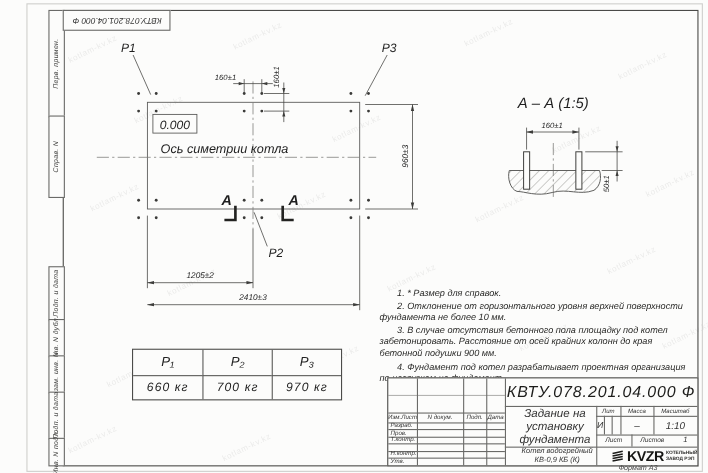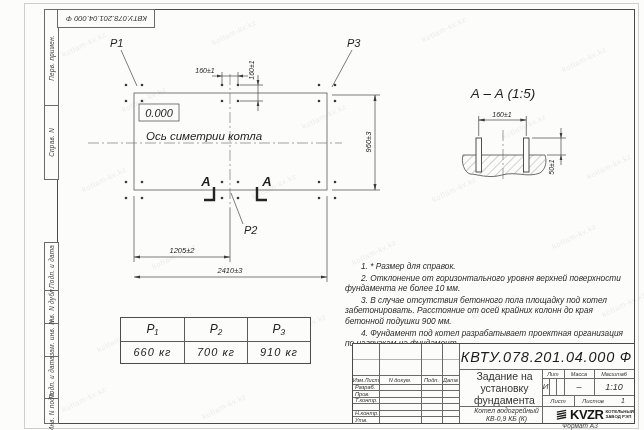--- a/index.html
+++ b/index.html
@@ -228,21 +228,21 @@
       </g>
     </g>
   </svg>
 
   <div class="ltable">
     <div class="lt-cell lt-head r0 c0">P₁</div>
     <div class="lt-cell lt-head r0">P₂</div>
     <div class="lt-cell lt-head r0">P₃</div>
     <div class="lt-cell lt-val c0">660 кг</div>
     <div class="lt-cell lt-val">700 кг</div>
-    <div class="lt-cell lt-val">910 кг</div>
+    <div class="lt-cell lt-val">970 кг</div>
   </div>
 
   <div class="notes">
     <p>1. * Размер для справок.</p>
     <p>2. Отклонение от горизонтального уровня верхней поверхности фундамента не более 10 мм.</p>
     <p>3. В случае отсутствия бетонного пола площадку под котел забетонировать. Расстояние от осей крайних колонн до края бетонной подушки 900 мм.</p>
     <p>4. Фундамент под котел разрабатывает проектная организация по нагрузкам на фундамент.</p>
   </div>
 
   <div class="tblock">
@@ -264,21 +264,21 @@
     <div class="tl" style="left:0;top:46px;width:106px;height:1px"></div>
     <div class="tl" style="left:0;top:53px;width:106px;height:1px"></div>
     <div class="tl" style="left:0;top:59px;width:106px;height:1px"></div>
     <div class="tl" style="left:0;top:66px;width:106px;height:1px"></div>
     <div class="tl" style="left:0;top:72px;width:106px;height:1px"></div>
     <div class="tl" style="left:26px;top:0;width:1px;height:79px"></div>
     <div class="tl" style="left:68px;top:0;width:1px;height:79px"></div>
     <div class="tl" style="left:89px;top:0;width:1px;height:79px"></div>
 
     <div class="tcell" style="left:106px;top:0;width:175px;height:25px;font-size:14.5px;font-style:italic;letter-spacing:.8px;color:#1c1c1a">КВТУ.078.201.04.000  Ф</div>
-    <div class="tcell" style="left:106px;top:25px;width:83px;height:37px;font-size:10.5px;line-height:12px;padding:0 4px">Задание на установку фундамента</div>
+    <div class="tcell" style="left:106px;top:25px;width:83px;height:37px;font-size:10.5px;font-style:italic;line-height:12px;padding:0 4px">Задание на установку фундамента</div>
     <div class="tcell" style="left:106px;top:62px;width:83px;height:17px;font-size:6.8px;font-style:italic;line-height:8px;padding:0 6px">Котел водогрейный КВ-0,9 КБ (К)</div>
 
     <div class="tcell" style="left:189px;top:25px;width:22px;height:9px;font-size:5.5px;font-style:italic">Лит</div>
     <div class="tcell" style="left:211px;top:25px;width:30px;height:9px;font-size:5.5px;font-style:italic">Масса</div>
     <div class="tcell" style="left:241px;top:25px;width:40px;height:9px;font-size:5.5px;font-style:italic">Масштаб</div>
     <div class="tcell" style="left:189px;top:34px;width:7px;height:17px;font-size:8px;font-style:italic">И</div>
     <div class="tcell" style="left:211px;top:34px;width:30px;height:17px;font-size:9px">–</div>
     <div class="tcell" style="left:241px;top:34px;width:40px;height:17px;font-size:9px;font-style:italic">1:10</div>
 
     <div class="tcell" style="left:189px;top:51px;width:32px;height:11px;font-size:6px;font-style:italic">Лист</div>

